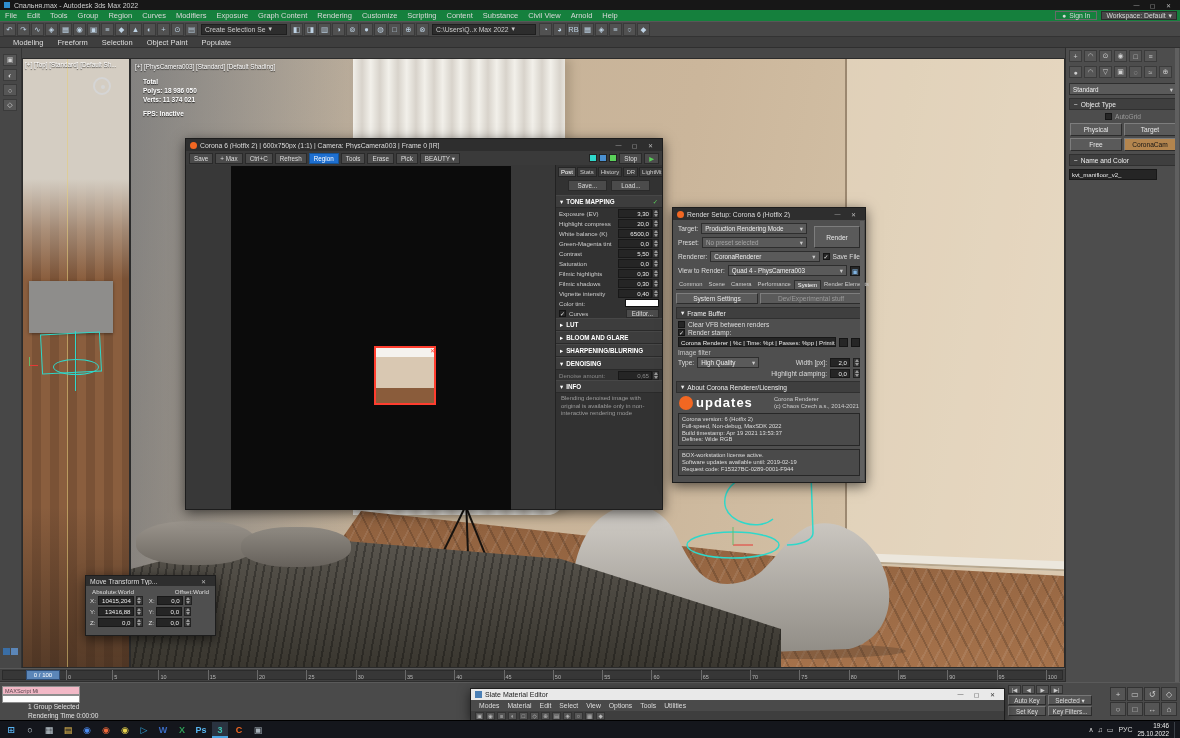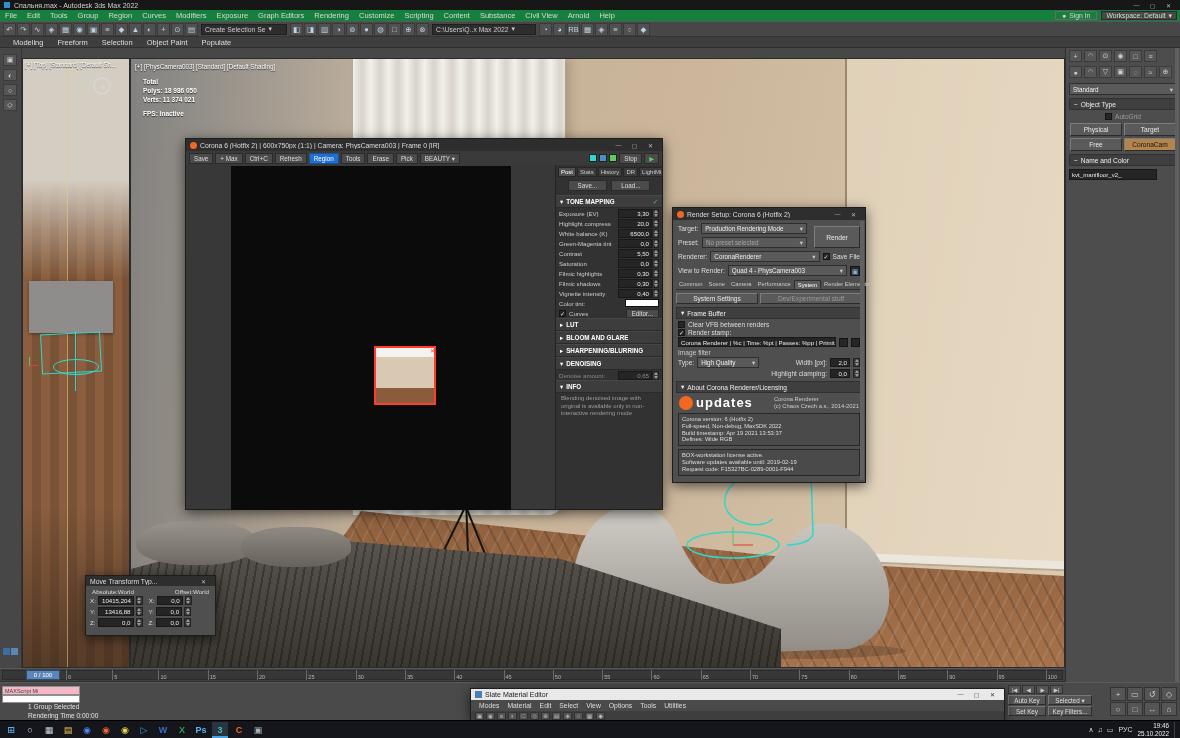--- a/index.html
+++ b/index.html
@@ -120,21 +120,21 @@
   <div class="abs menubar" style="left:0;top:10px;width:1180px;height:11px">
     <div class="mlist">
         <span class="menu-item">File</span>
         <span class="menu-item">Edit</span>
         <span class="menu-item">Tools</span>
         <span class="menu-item">Group</span>
         <span class="menu-item">Region</span>
         <span class="menu-item">Curves</span>
         <span class="menu-item">Modifiers</span>
         <span class="menu-item">Exposure</span>
-        <span class="menu-item">Graph Editors</span>
+        <span class="menu-item">Graph Content</span>
         <span class="menu-item">Rendering</span>
         <span class="menu-item">Customize</span>
         <span class="menu-item">Scripting</span>
         <span class="menu-item">Content</span>
         <span class="menu-item">Substance</span>
         <span class="menu-item">Civil View</span>
         <span class="menu-item">Arnold</span>
         <span class="menu-item">Help</span>
       </div>
     <span class="signin">

